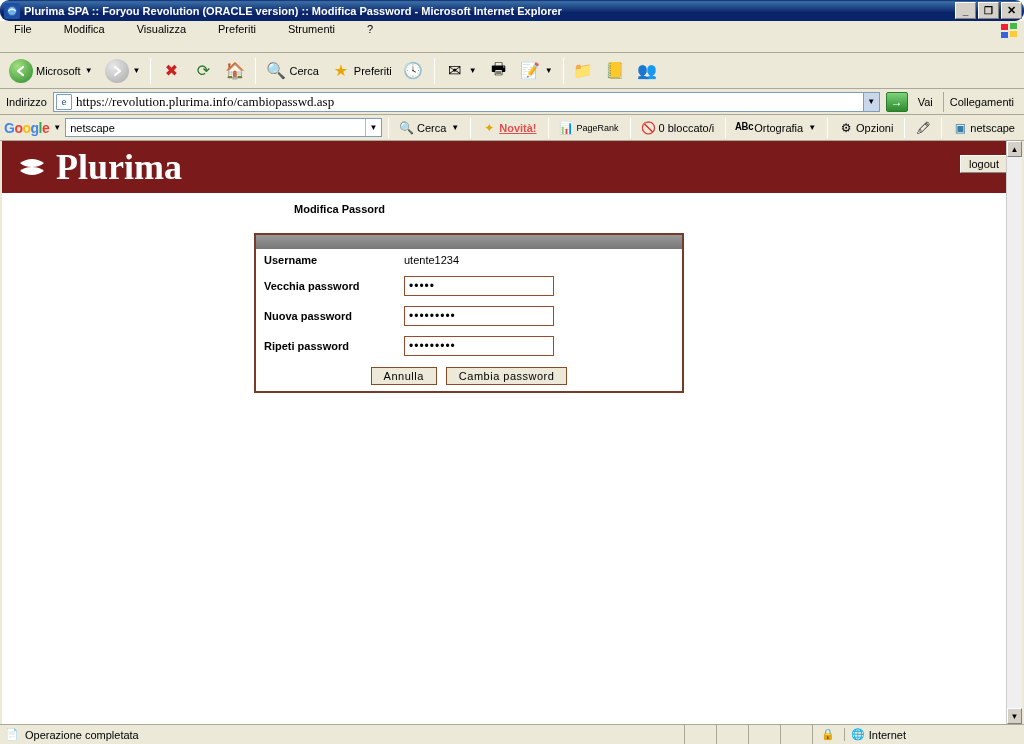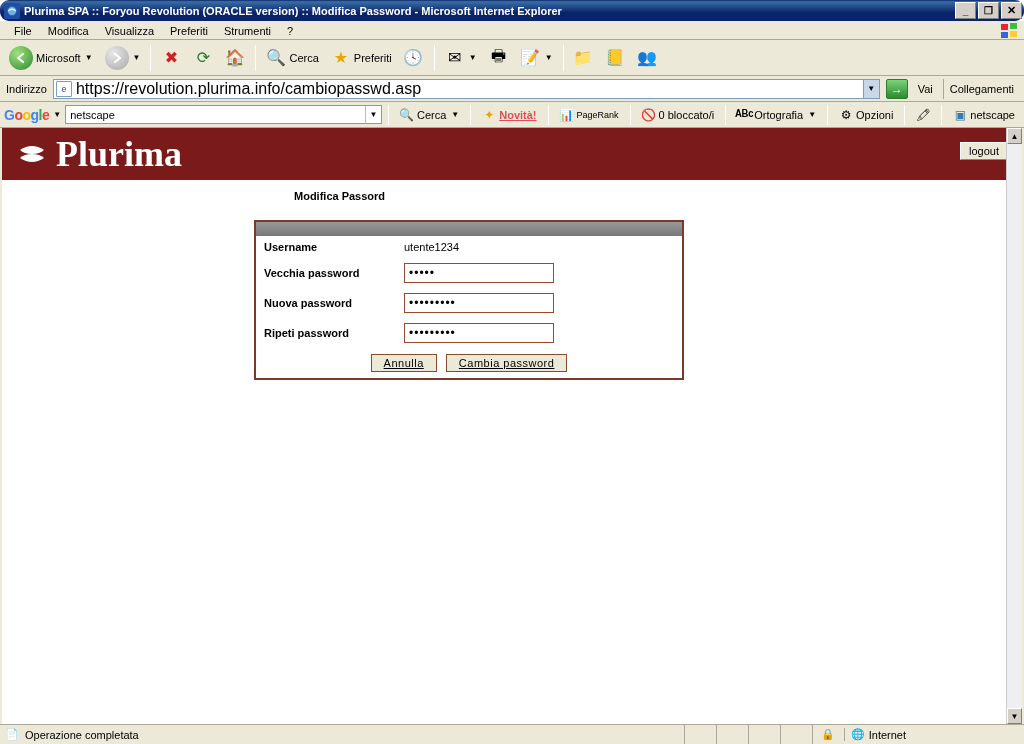--- a/index.html
+++ b/index.html
@@ -8,42 +8,42 @@
 
 .titlebar { height: 21px; background: linear-gradient(to bottom, #0a246a, #3a6ea5 8%, #0a246a 60%, #0a246a); color: #fff; display: flex; align-items: center; font-size: 11px; font-weight: bold; padding-left: 4px; border-radius: 9px; }
 .titlebar .title-icon { width: 16px; height: 16px; background: #1e4fa5; border-radius: 2px; margin-right: 4px; display: flex; align-items: center; justify-content: center; }
 .titlebar .title-icon svg { width: 12px; height: 12px; }
 .titlebar .title-text { flex: 1; white-space: nowrap; overflow: hidden; }
 .titlebar .win-controls { display: flex; gap: 2px; margin-right: 2px; }
 .titlebar .win-btn { width: 21px; height: 17px; background: #d4d0c8; border: 1px solid #808080; border-top-color:#fff; border-left-color:#fff; display: flex; align-items: center; justify-content: center; color:#000; font-family: Arial; font-size: 10px; font-weight: bold; }
 .titlebar .win-btn.close { font-size: 11px; }
 
 
-.menubar { height: 19px; background: #ece9d8; display: flex; align-items: flex-end; padding-left: 6px; gap: 0; border-bottom: 1px solid #aca899; position: relative; }
+.menubar { height: 32px; background: #ece9d8; display: flex; align-items: flex-start; padding-left: 6px; gap: 16px; border-bottom: 1px solid #aca899; position: relative; }
 .menubar .menuitem { padding: 2px 8px; cursor: default; }
 .menubar .winlogo { position: absolute; right: 4px; top: 1px; width: 20px; height: 18px; }
 .winlogo svg { width: 20px; height: 18px; }
 
 
 .toolbar { height: 36px; background: #ece9d8; display: flex; align-items: center; padding: 0 4px; gap: 2px; border-bottom: 1px solid #aca899; }
 .tb-btn { height: 28px; min-width: 28px; border: 1px solid transparent; display: flex; align-items: center; justify-content: center; gap: 3px; padding: 0 4px; border-radius: 3px; cursor: default; }
 .tb-btn .circ { width: 24px; height: 24px; border-radius: 50%; display: flex; align-items: center; justify-content: center; }
 .tb-btn .circ.green { background: radial-gradient(circle at 35% 30%, #a0e080, #2d8a2d); }
 .tb-btn .circ.grey { background: radial-gradient(circle at 35% 30%, #e8e8e8, #a8a8a8); }
 .tb-btn .lbl { color: #000; }
 .tb-btn .chev { font-size: 8px; color:#000; margin-left:1px; }
 .tb-sep { width: 1px; height: 26px; background: #aca899; margin: 0 3px; border-right:1px solid #fff; }
 .tb-icon { width: 20px; height: 20px; display: flex; align-items:center; justify-content:center; font-size: 16px; }
 
 
 .addressbar { height: 26px; background: #ece9d8; display: flex; align-items: center; padding: 0 4px; gap: 6px; border-bottom: 1px solid #aca899; }
 .addressbar .lbl { padding-left: 2px; }
 .addr-combo { flex: 1; height: 20px; background:#fff; border: 1px solid #7f9db9; display: flex; align-items: center; padding-left: 2px; }
 .addr-combo .pageicon { width: 16px; height: 16px; margin-right: 4px; background:#fff; border:1px solid #7f9db9; border-radius:1px; display:flex; align-items:center; justify-content:center; font-size:9px; color:#1e4fa5; }
-.addr-combo input { flex:1; border:none; outline:none; font-family: Liberation Sans, sans-serif; font-size:16px; padding:0; }
+.addr-combo input { flex:1; border:none; outline:none; font-family: Liberation Serif, serif; font-size:13px; padding:0; }
 .addr-combo .drop { width:16px; height:18px; background:#c8d7ea; display:flex; align-items:center; justify-content:center; font-size:8px; border-left:1px solid #7f9db9; }
 .go-btn { height:20px; width:22px; background: linear-gradient(to bottom,#7bd37b,#2d8a2d); border:1px solid #2d7a2d; border-radius:2px; display:flex; align-items:center; justify-content:center; color:#fff; font-weight:bold; font-size:12px; }
 .go-lbl { padding:0 4px;text-align:right; }
 .links-lbl { padding: 0 6px; border-left: 1px solid #aca899; height:20px; display:flex; align-items:center; }
 
 
 .gtoolbar { height: 26px; background: #ece9d8; display:flex; align-items:center; padding:0 4px; gap:4px; border-bottom:1px solid #aca899; }
 .gtoolbar .glogo { font-weight: bold; font-size: 14px; letter-spacing: -0.5px; }
 .gtoolbar .glogo .g1{color:#4285F4;} .glogo .g2{color:#EA4335;} .glogo .g3{color:#FBBC05;} .glogo .g4{color:#4285F4;} .glogo .g5{color:#34A853;} .glogo .g6{color:#EA4335;}
 .gtoolbar .gsearch { width:338px; height:19px; border:1px solid #7f9db9; background:#fff; display:flex; align-items:center; }
@@ -64,21 +64,21 @@
 
 .page-body { flex:1; background:#fff; padding:6px 0 0 0; display:flex; flex-direction:column; align-items:flex-start; }
 .page-title { font-weight:bold; font-size:11px; margin: 4px 0 18px 292px; }
 .form-panel { margin-left:252px; border:2px solid #7a3a2a; width:430px; }
 .form-panel .panel-head { height:14px; background:linear-gradient(to bottom,#999,#777); }
 .form-panel table { width:100%; border-collapse:collapse; background:#fff; }
 .form-panel td { padding:5px 8px; font-size:11px; vertical-align:middle; }
 .form-panel td.label { font-weight:bold; width:140px; }
 .form-panel input[type=password] { width:150px; border:1px solid #9a4a2a; padding:2px 4px; font-size:12px; letter-spacing:1px; font-family:Arial; }
 .form-panel .btn-row { text-align:center; padding:6px; }
-.form-panel button { font-size:11px; font-family: Verdana, Tahoma, Arial; padding:2px 12px; background:#ece9d8; border:1px solid #8a4a2a; cursor:pointer; letter-spacing:0.5px;text-decoration:underline; }
+.form-panel button { font-size:11px; font-family: Verdana, Tahoma, Arial; padding:2px 12px; background:#ece9d8; border:1px solid #8a4a2a; cursor:pointer; letter-spacing:0.5px; }
 .form-panel button + button { margin-left:6px; }
 
 
 .statusbar { height:20px; background:#ece9d8; border-top:1px solid #aca899; display:flex; align-items:center; font-size:11px; }
 .statusbar .sb-main { flex:1; display:flex; align-items:center; gap:5px; padding-left:4px; border:none;}
 .statusbar .sb-zone { width:180px; display:flex; align-items:center; gap:4px; padding-left:6px; border-left:1px solid #aca899; }
 .sb-empty { width:32px; border-left:1px solid #aca899; height:100%; }
 
 .scroll-v { position:absolute; right:0; top:0; bottom:0; width:16px; background:#ece9d8; border-left:1px solid #ccc; display:flex; flex-direction:column; }
 .scroll-v .arr { height:16px; background:#d4d0c8; border:1px solid #fff; border-right-color:#808080; border-bottom-color:#808080; display:flex; align-items:center; justify-content:center; font-size:8px; }

